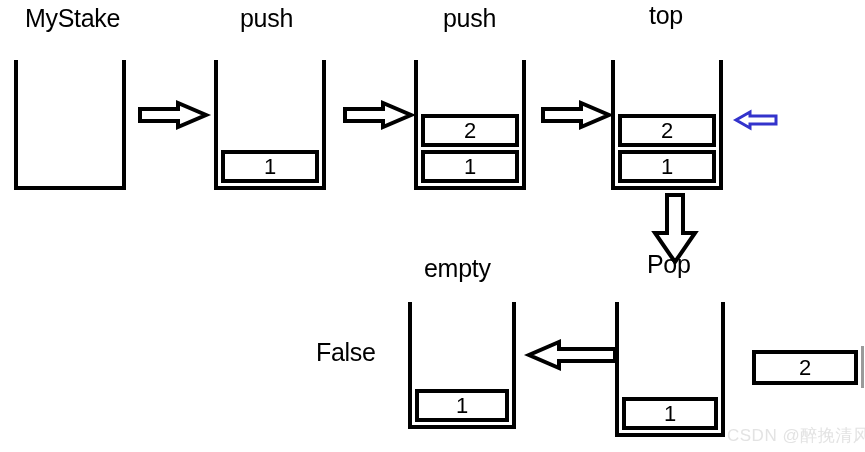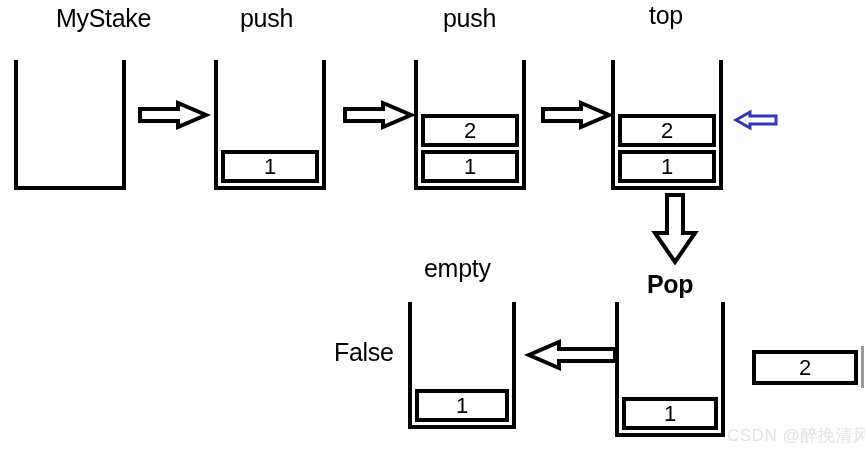--- a/index.html
+++ b/index.html
@@ -104,21 +104,21 @@
     font-size: 17px;
     white-space: nowrap;
     letter-spacing: 0.5px;
   }
 </style>
 </head>
 <body>
 
 <div id="canvas">
 
-  <div class="label" style="left:25px; top:6px;margin-left:31px;">MyStake</div>
+  <div class="label" style="left:25px; top:6px;">MyStake</div>
 
   <div class="label" style="left:240px; top:6px;">push</div>
 
   <div class="label" style="left:443px; top:6px;">push</div>
 
   <div class="label" style="left:649px; top:3px;text-align:center;">top</div>
 
   <div class="stack" style="left:14px; top:60px; width:112px; height:130px;">
     <div class="stack-inner"></div>
   </div>
@@ -166,25 +166,25 @@
       <path d="M42,6 L16,6 L16,2 L2,10 L16,18 L16,14 L42,14 Z" fill="#ffffff" stroke="#3333CC" stroke-width="3" stroke-linejoin="miter"></path>
     </svg>
   </div>
 
   <div class="arrow" style="left:651px; top:193px;">
     <svg width="48" height="72" viewBox="0 0 48 72">
       <path d="M16,2 L32,2 L32,40 L44,40 L24,69 L4,40 L16,40 Z" fill="#ffffff" stroke="#000000" stroke-width="4" stroke-linejoin="miter"></path>
     </svg>
   </div>
 
-  <div class="label" style="left:647px; top:272px;font-weight:bold;">Pop</div>
+  <div class="label" style="left:647px; top:252px;">Pop</div>
 
   <div class="label" style="left:424px; top:256px;">empty</div>
 
-  <div class="label" style="left:334px; top:340px;">False</div>
+  <div class="label" style="left:316px; top:340px;">False</div>
 
   <div class="stack" style="left:408px; top:302px; width:108px; height:127px;">
     <div class="stack-inner">
       <div class="cell">1</div>
     </div>
   </div>
 
   <div class="arrow" style="left:527px; top:340px;">
     <svg width="90" height="30" viewBox="0 0 90 30">
       <path d="M88,9 L32,9 L32,2 L2,15 L32,28 L32,21 L88,21 Z" fill="#ffffff" stroke="#000000" stroke-width="4" stroke-linejoin="miter"></path>

